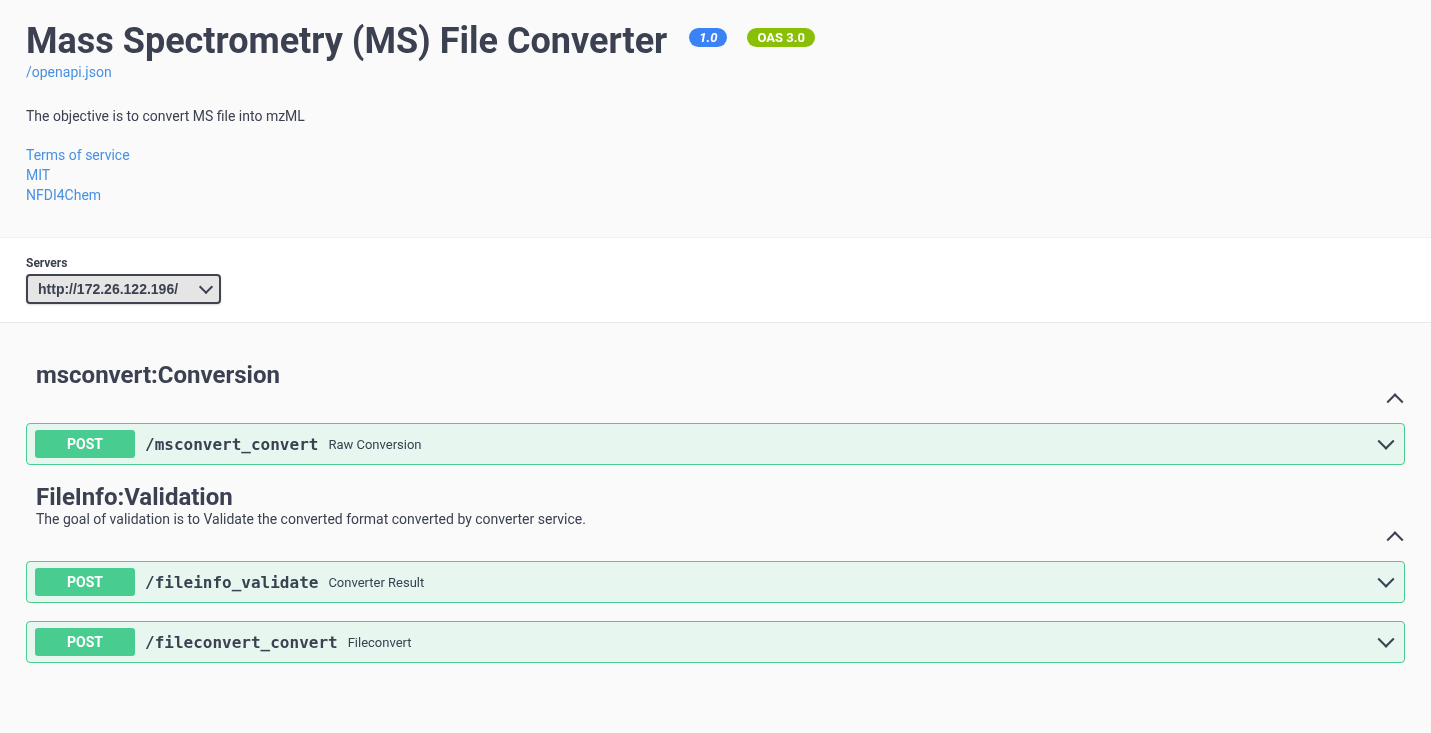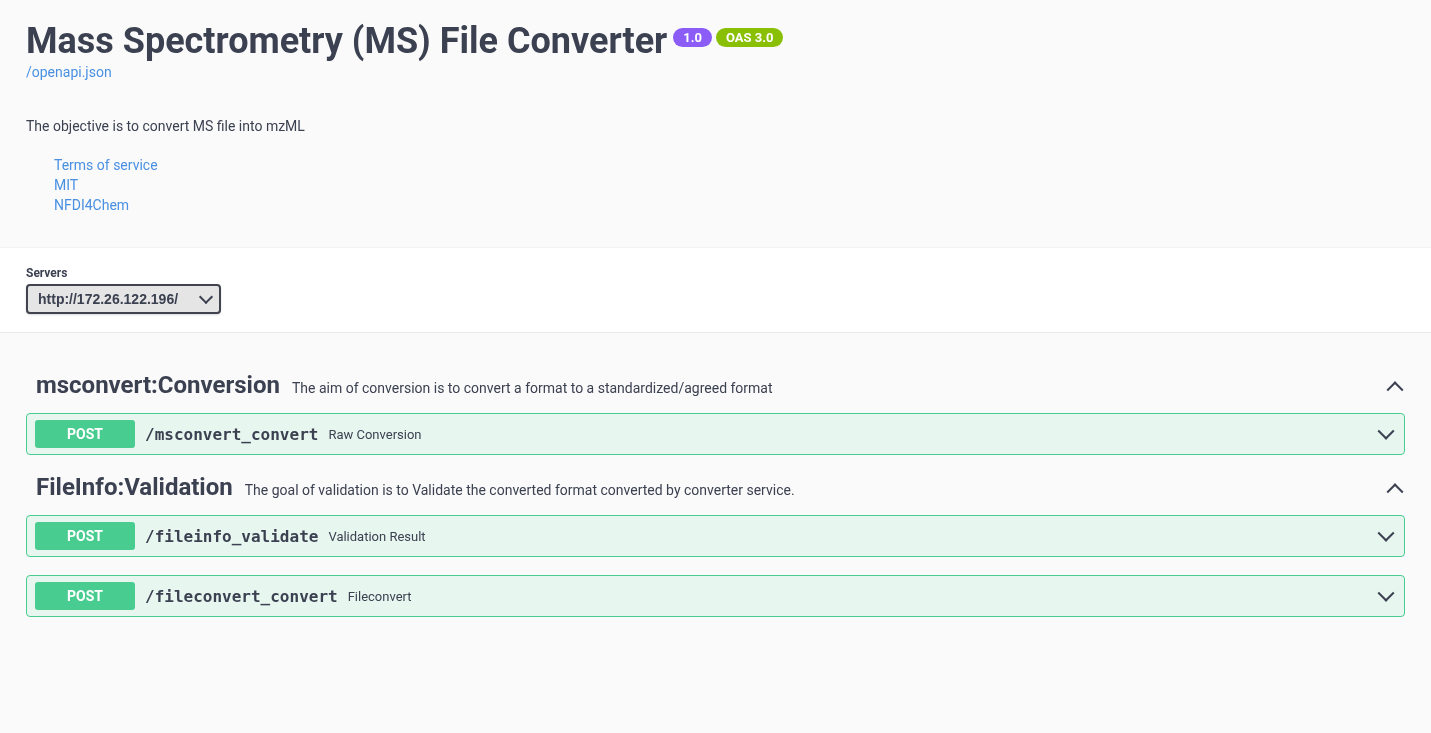--- a/index.html
+++ b/index.html
@@ -15,67 +15,67 @@
   h1.api-title {
     font-size: 36px;
     font-weight: 700;
     margin: 0;
     display: inline-block;
     color: #3b4151;
   }
   .title-row {
     display: flex;
     align-items: flex-start;
-    gap: 2px;
+    gap: 18px;
   }
   .version-badge {
     display: inline-block;
-    background: #8b5cf6;
+    background: #3b82f6;
     color: #fff;
     font-size: 13px;
     font-weight: 700;
     padding: 2px 10px;
     border-radius: 14px;
     margin-left: 4px;
     margin-top: 8px;
     vertical-align: super;
+    font-style: italic;
   }
   .oas-badge {
     display: inline-block;
     background: #89bf04;
     color: #fff;
     font-size: 13px;
     font-weight: 700;
     padding: 2px 10px;
     border-radius: 14px;
     margin-left: 2px;
     margin-top: 8px;
     vertical-align: super;
     text-align: right;
   }
   .spec-link {
     color: #4990e2;
     font-size: 14px;
     text-decoration: none;
     display: inline-block;
     margin-top: 2px;
-    margin-bottom: 28px;
+    margin-bottom: 18px;
   }
   .description {
     font-size: 14px;
     color: #3b4151;
     margin: 10px 0 23px 0;
   }
   .info-links a {
     display: block;
     color: #4990e2;
     font-size: 14px;
     text-decoration: none;
     margin-bottom: 4px;
-    margin-left: 28px;
   }
 
   .servers-section {
     background: #fff;
     padding: 18px 26px;
     border-top: 1px solid rgba(0,0,0,0.05);
     border-bottom: 1px solid rgba(0,0,0,0.08);
   }
   .servers-label {
     font-size: 12px;
@@ -119,20 +119,21 @@
   }
   .tag-block {
     margin: 18px 0 6px 0;
   }
   .tag-header {
     display: flex;
     align-items: baseline;
     justify-content: flex-start;
     cursor: pointer;
     margin-bottom: 14px;
+    flex-direction: column;
   }
   .tag-header .tag-name {
     font-size: 24px;
     font-weight: 700;
     color: #3b4151;
     margin: 0 12px 0 10px;
   }
   .tag-header .tag-desc {
     font-size: 14px;
     color: #3b4151;
@@ -227,21 +228,20 @@
       <option>http://172.26.122.196/</option>
     </select>
   </span>
 </div>
 
 <div class="tags-section">
 
   <div class="tag-block">
     <div class="tag-header">
       <h2 class="tag-name">msconvert:Conversion</h2>
-      <span class="tag-desc">The aim of conversion is to convert a format to a standardized/agreed format</span>
       <span class="collapse-icon">
           <span class="chevron-up"></span>
         </span>
     </div>
     <div class="endpoint">
       <span class="method-badge">POST</span>
       <span class="endpoint-path">/msconvert_convert</span>
       <span class="endpoint-summary">Raw Conversion</span>
       <span class="expand-icon">
           <span class="chevron-down"></span>
@@ -253,21 +253,21 @@
     <div class="tag-header">
       <h2 class="tag-name">FileInfo:Validation</h2>
       <span class="tag-desc">The goal of validation is to Validate the converted format converted by converter service.</span>
       <span class="collapse-icon">
           <span class="chevron-up"></span>
         </span>
     </div>
     <div class="endpoint">
       <span class="method-badge">POST</span>
       <span class="endpoint-path">/fileinfo_validate</span>
-      <span class="endpoint-summary">Validation Result</span>
+      <span class="endpoint-summary">Converter Result</span>
       <span class="expand-icon">
           <span class="chevron-down"></span>
         </span>
     </div>
   </div>
 
   <div class="tag-block">
     <div class="endpoint">
       <span class="method-badge">POST</span>
       <span class="endpoint-path">/fileconvert_convert</span>

